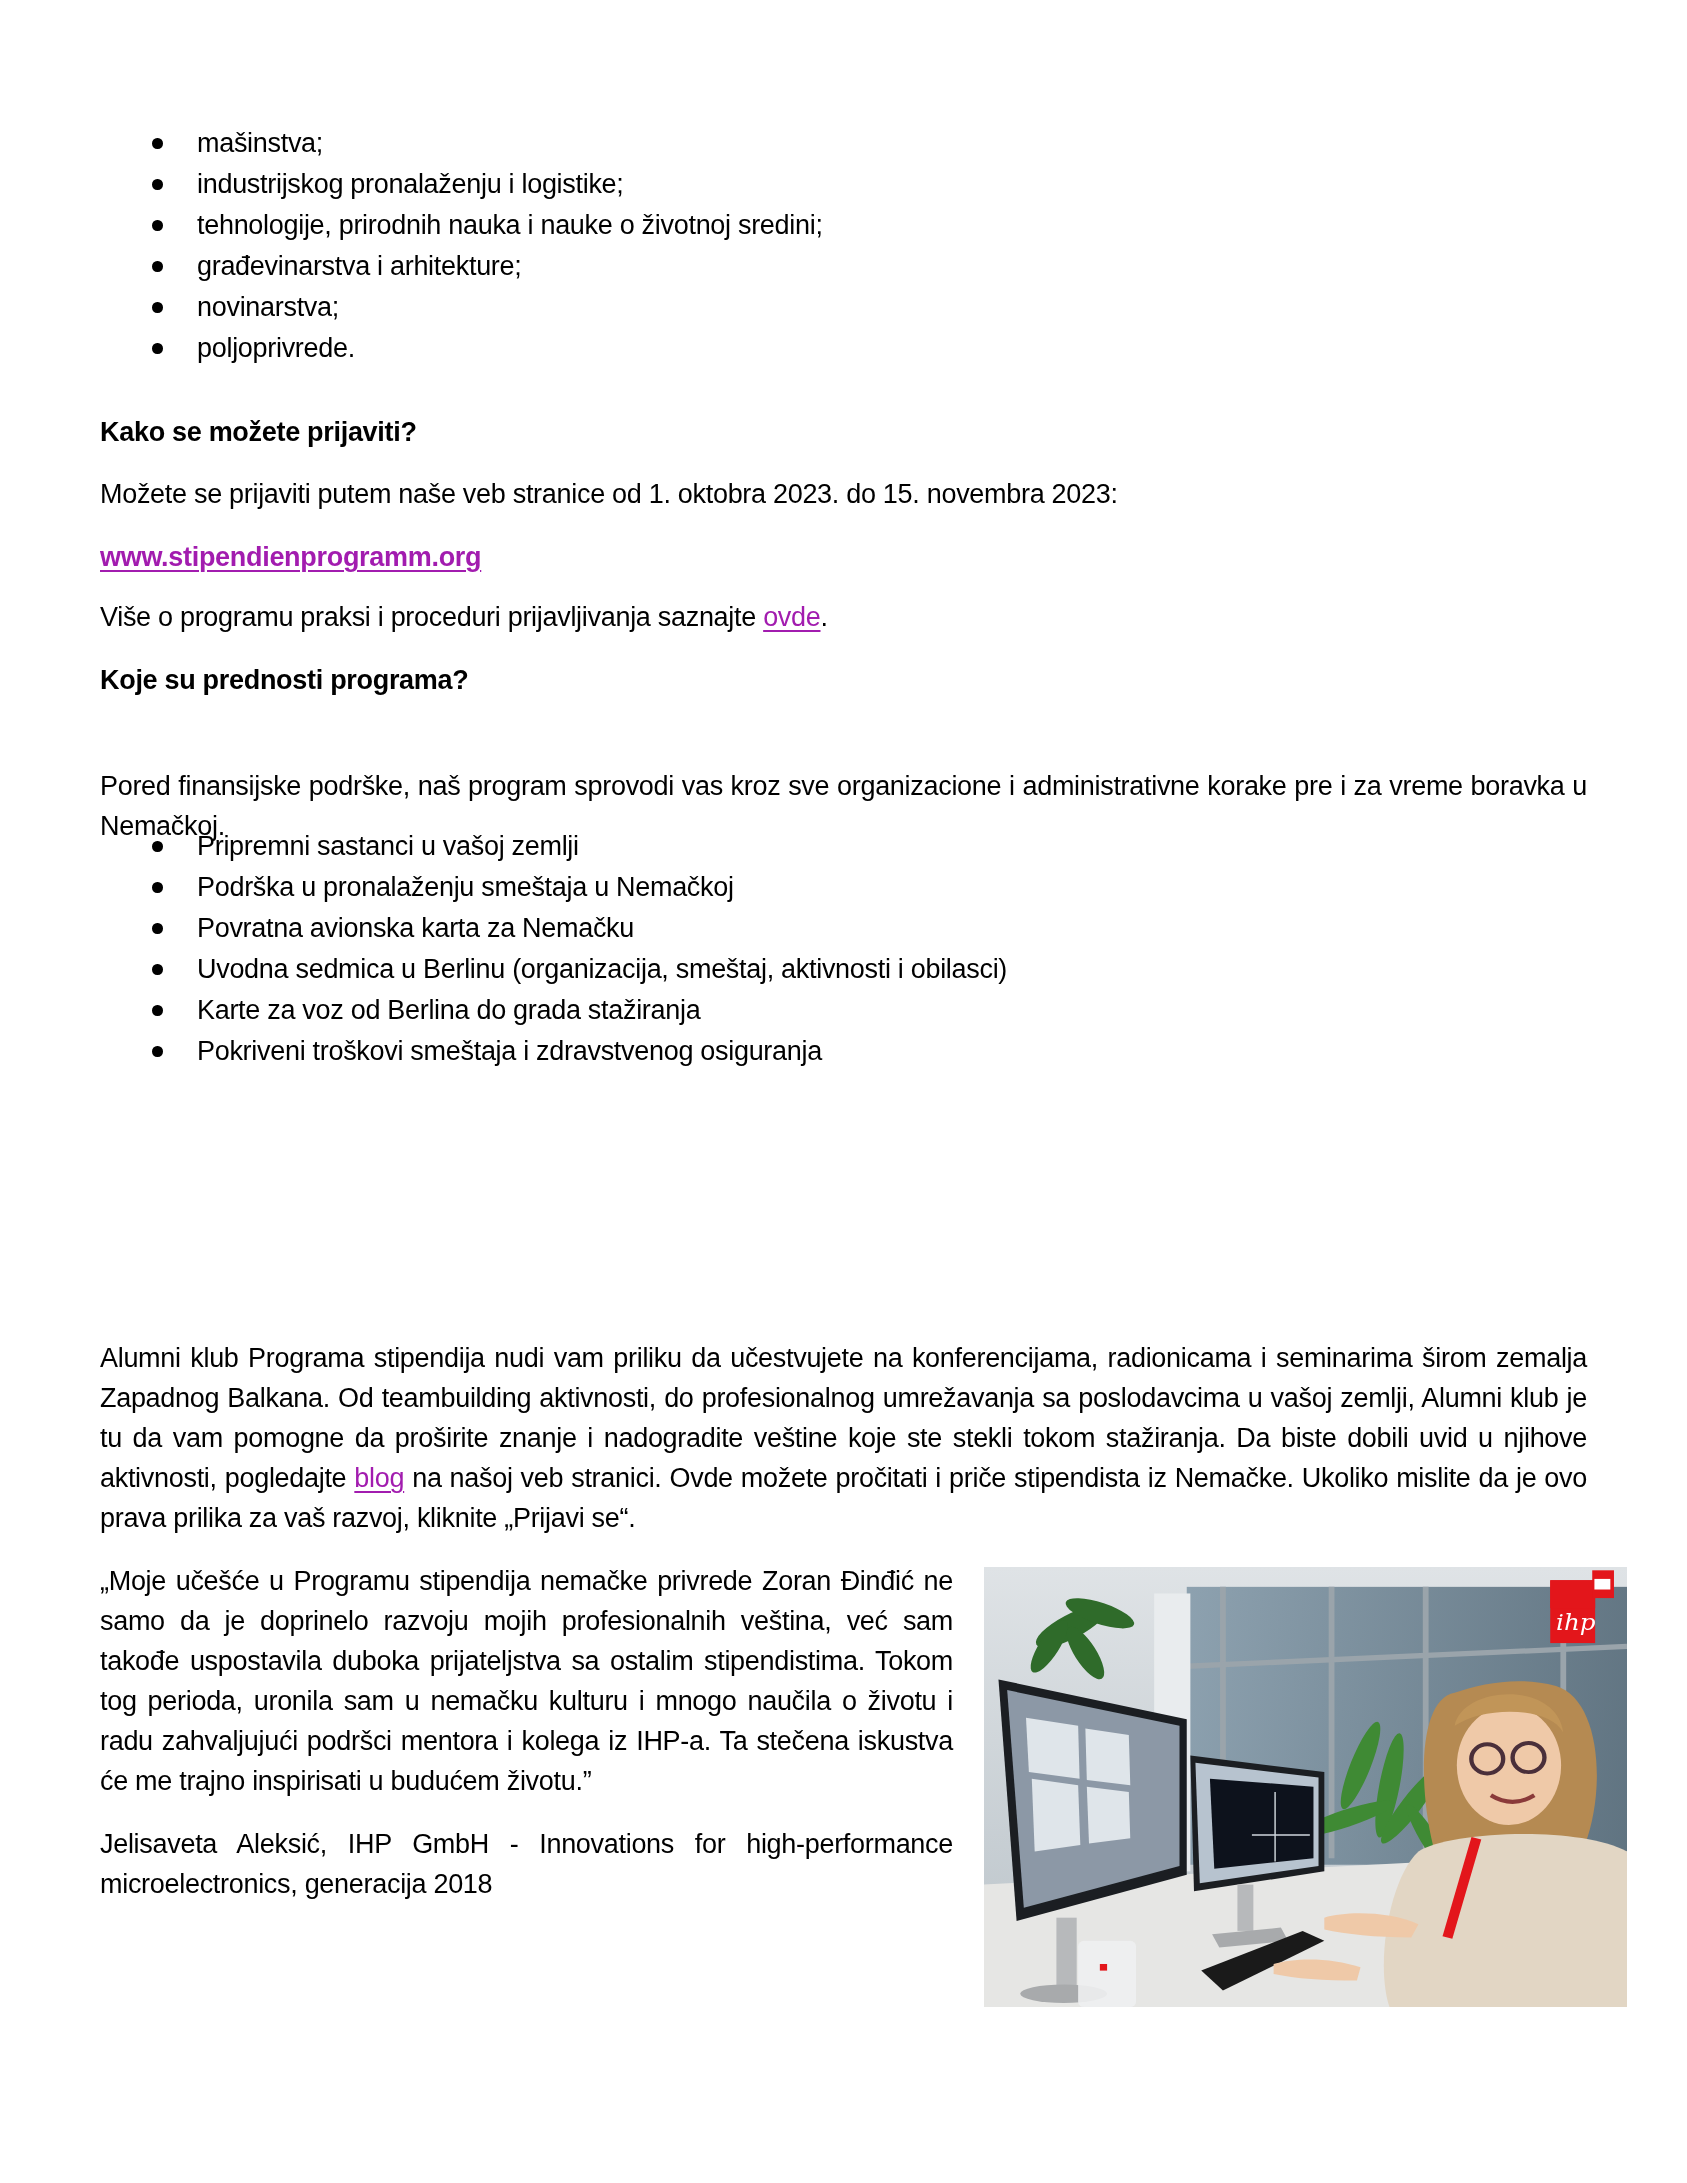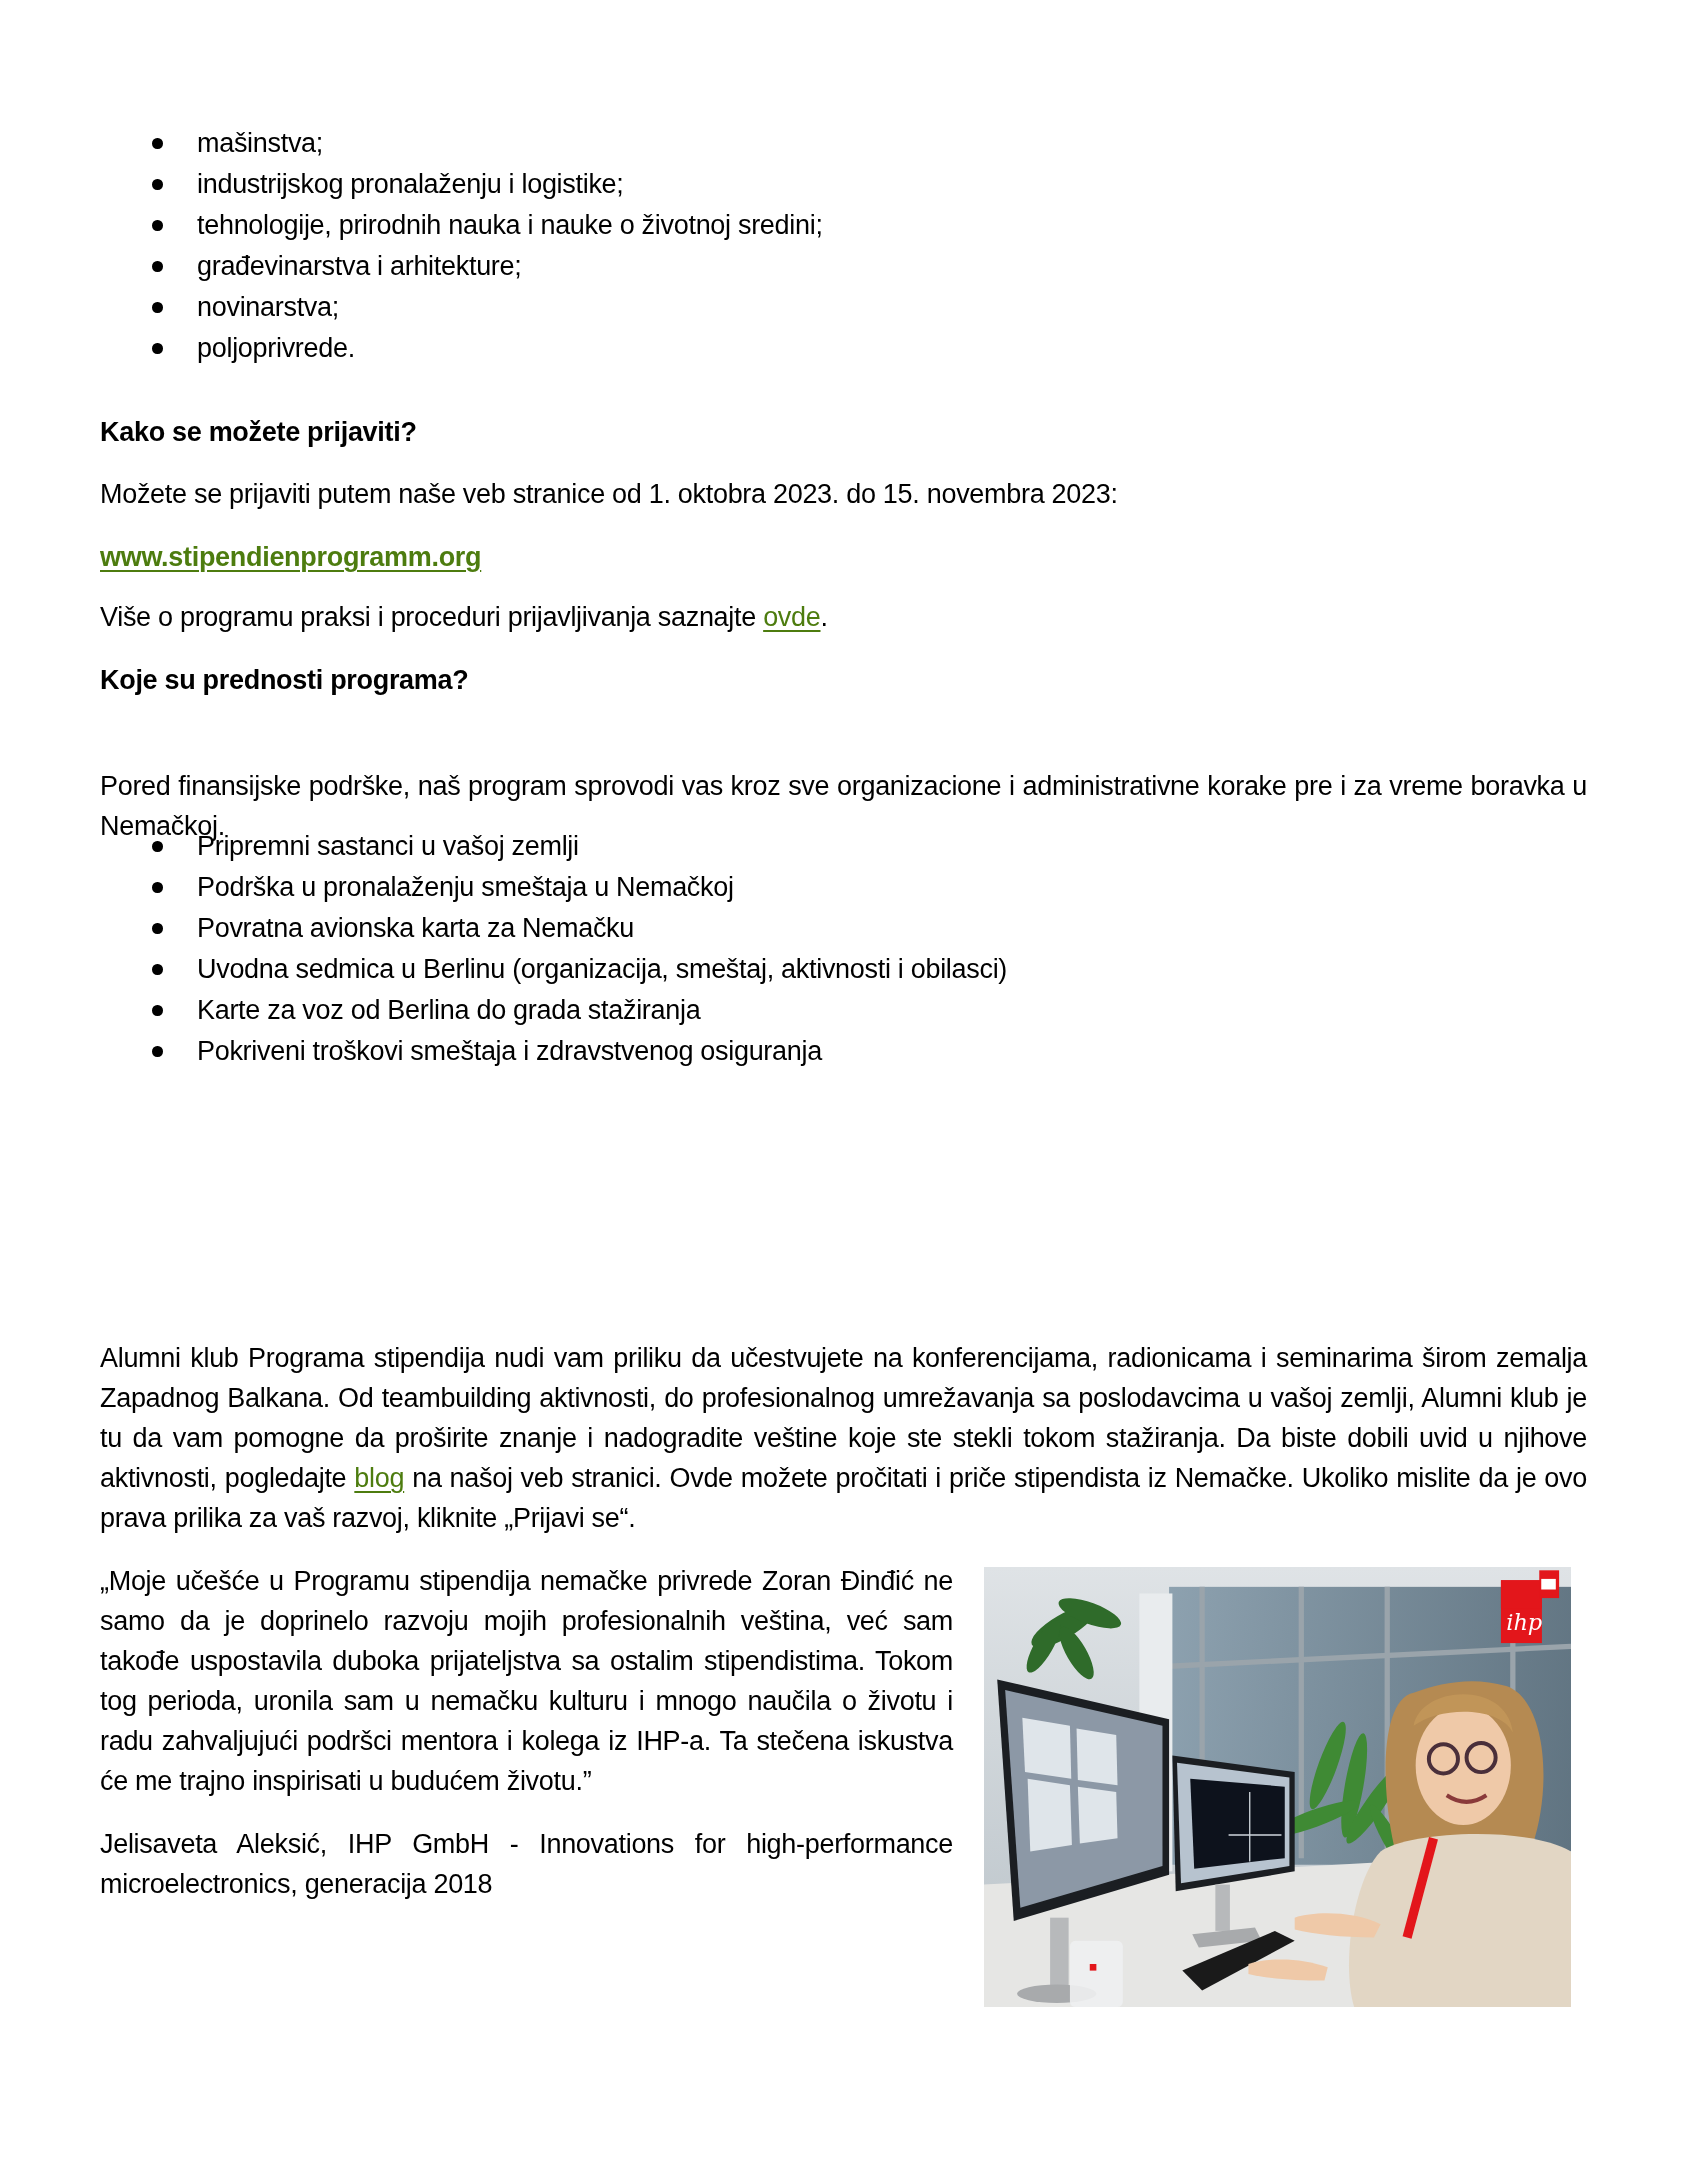--- a/index.html
+++ b/index.html
@@ -2,27 +2,27 @@
 <html style="font-size:10.6px"><head>
 <meta charset="utf-8">
 <style>
   html, body { margin: 0; padding: 0; background: #ffffff; }
   body { width: 1687px; height: 2183px; position: relative; overflow: hidden;
          font-family: "Liberation Sans", sans-serif; color: #000000; }
   .page { position: absolute; left: 0; top: 0; width: 1687px; height: 2183px; background: #fff; }
   .blk { position: absolute; left: 100px; width: 1487px; font-size: 27px; line-height: 40px; letter-spacing: -0.3px; }
   .just { text-align: justify; }
   .heading { font-weight: bold; }
-  .link { color: #4d7c0f; text-decoration: underline; text-decoration-thickness: 2px; text-underline-offset: 4px; cursor: pointer; }
+  .link { color: #a21caf; text-decoration: underline; text-decoration-thickness: 2px; text-underline-offset: 4px; cursor: pointer; }
   .link-bold { font-weight: bold; }
   ul.bullets { list-style: none; margin: 0; padding: 0; position: absolute; left: 100px; width: 1487px; font-size: 27px; line-height: 41px; letter-spacing: -0.3px; }
   ul.bullets li { position: relative; padding-left: 97px; white-space: nowrap; }
   ul.bullets li .dot { position: absolute; left: 52px; top: 14.6px; width: 10.6px; height: 11.2px; border-radius: 50%; background: #000; }
   .quote { position: absolute; left: 100px; width: 853px; font-size: 27px; line-height: 40px; letter-spacing: -0.3px; text-align: justify; }
-  .photo { position: absolute; left: 984px; top: 1567px; width: 587px; height: 440px; overflow: hidden; background: #c9ced2; }
+  .photo { position: absolute; left: 984px; top: 1567px; width: 643px; height: 440px; overflow: hidden; background: #c9ced2; }
   .photo svg { display: block; width: 100%; height: 100%; }
 </style>
 </head>
 <body>
 
 <div class="page">
 
   <ul class="bullets" style="top:103px;margin-top:20px;">
     <li><span class="dot"></span><span>mašinstva;</span></li>
     <li><span class="dot"></span><span>industrijskog pronalaženju i logistike;</span></li>

